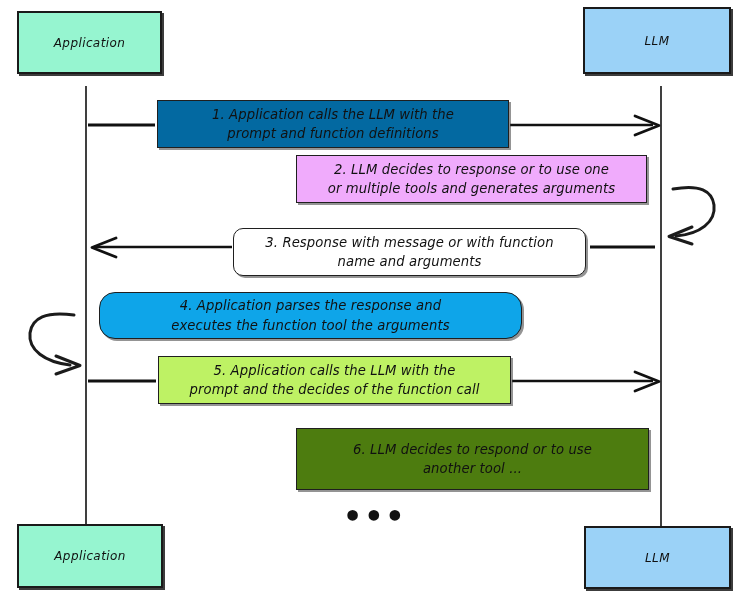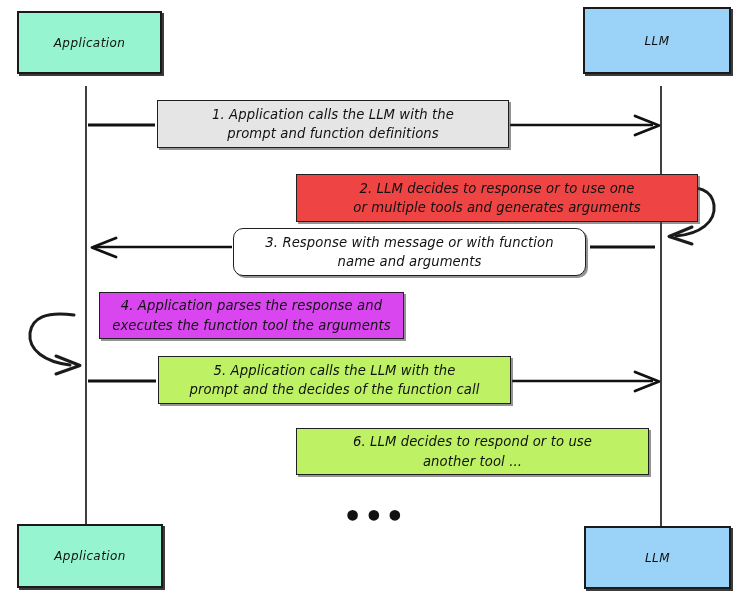--- a/index.html
+++ b/index.html
@@ -102,56 +102,56 @@
   </svg>
 
   <div class="participant" style="left:17px; top:11px; width:145px; height:63px; background:#96f5d0;">
     <span class="plabel">Application</span>
   </div>
 
   <div class="participant" style="left:583px; top:7px; width:148px; height:67px; background:#9bd2f7;">
     <span class="plabel">LLM</span>
   </div>
 
-  <div class="msgbox" style="left:157px; top:100px; width:352px; height:48px; background:#e5e5e5;">
+  <div class="msgbox" style="left:157px; top:100px; width:352px; height:48px; background:#0369a1;">
     <span class="mtext">
       <span>1. Application calls the LLM with the</span><br>
       <span>prompt and function definitions</span>
     </span>
   </div>
 
-  <div class="msgbox" style="left:296px; top:174px; width:402px; height:48px; background:#ef4444;">
+  <div class="msgbox" style="left:296px; top:155px; width:351px; height:48px; background:#f0abfc;">
     <span class="mtext">
       <span>2. LLM decides to response or to use one</span><br>
       <span>or multiple tools and generates arguments</span>
     </span>
   </div>
 
   <div class="msgbox" style="left:233px; top:228px; width:353px; height:48px; background:#ffffff;border-radius:10px;">
     <span class="mtext">
       <span>3. Response with message or with function</span><br>
       <span>name and arguments</span>
     </span>
   </div>
 
-  <div class="msgbox" style="left:99px; top:292px; width:305px; height:47px; background:#d946ef;">
+  <div class="msgbox" style="left:99px; top:292px; width:423px; height:47px; background:#0ea5e9;border-radius:16px;">
     <span class="mtext">
       <span>4. Application parses the response and</span><br>
       <span>executes the function tool the arguments</span>
     </span>
   </div>
 
   <div class="msgbox" style="left:158px; top:356px; width:353px; height:48px; background:#bef264;">
     <span class="mtext">
       <span>5. Application calls the LLM with the</span><br>
       <span>prompt and the decides of the function call</span>
     </span>
   </div>
 
-  <div class="msgbox" style="left:296px; top:428px; width:353px; height:47px; background:#bef264;">
+  <div class="msgbox" style="left:296px; top:428px; width:353px; height:62px; background:#4d7c0f;">
     <span class="mtext">
       <span>6. LLM decides to respond or to use</span><br>
       <span>another tool ...</span>
     </span>
   </div>
 
   <div class="ellipsis" style="left:343px; top:512px;">•••</div>
 
   <div class="participant" style="left:17px; top:524px; width:146px; height:64px; background:#96f5d0;">
     <span class="plabel">Application</span>

